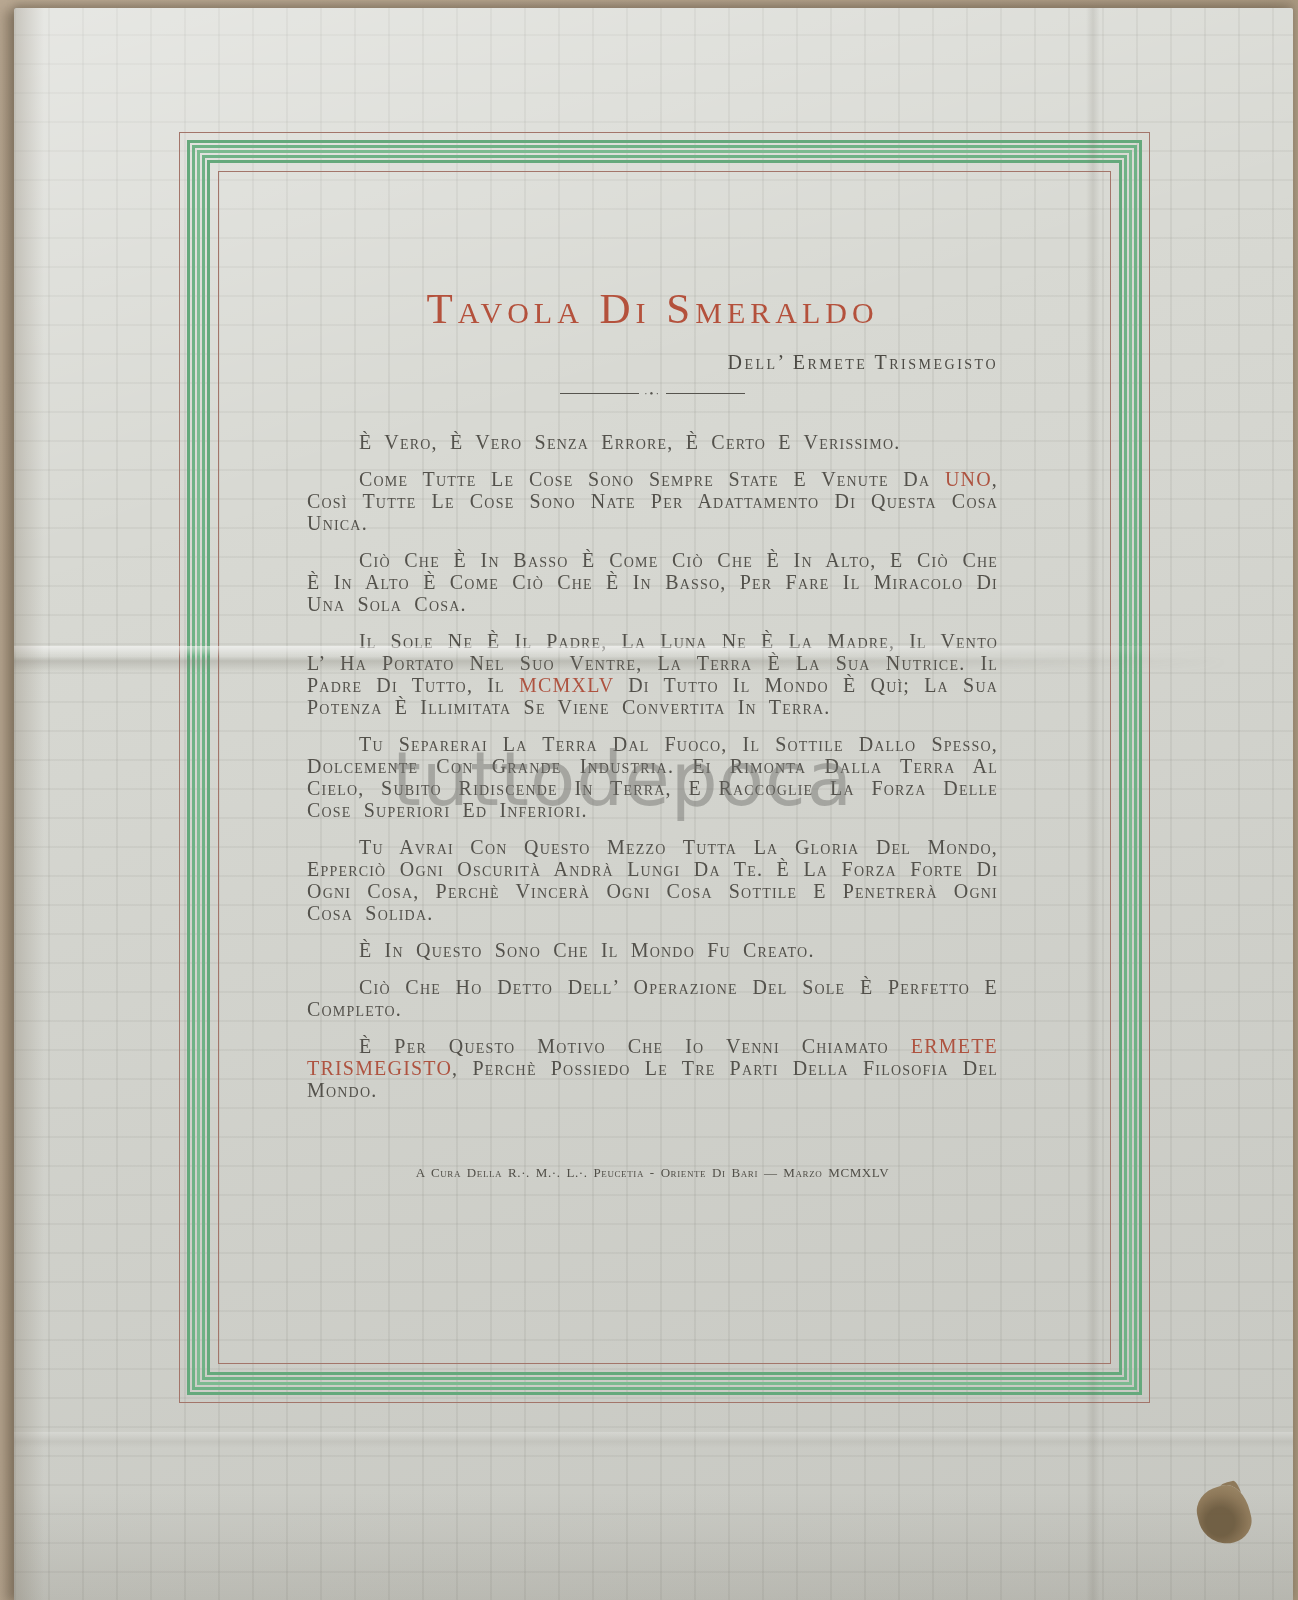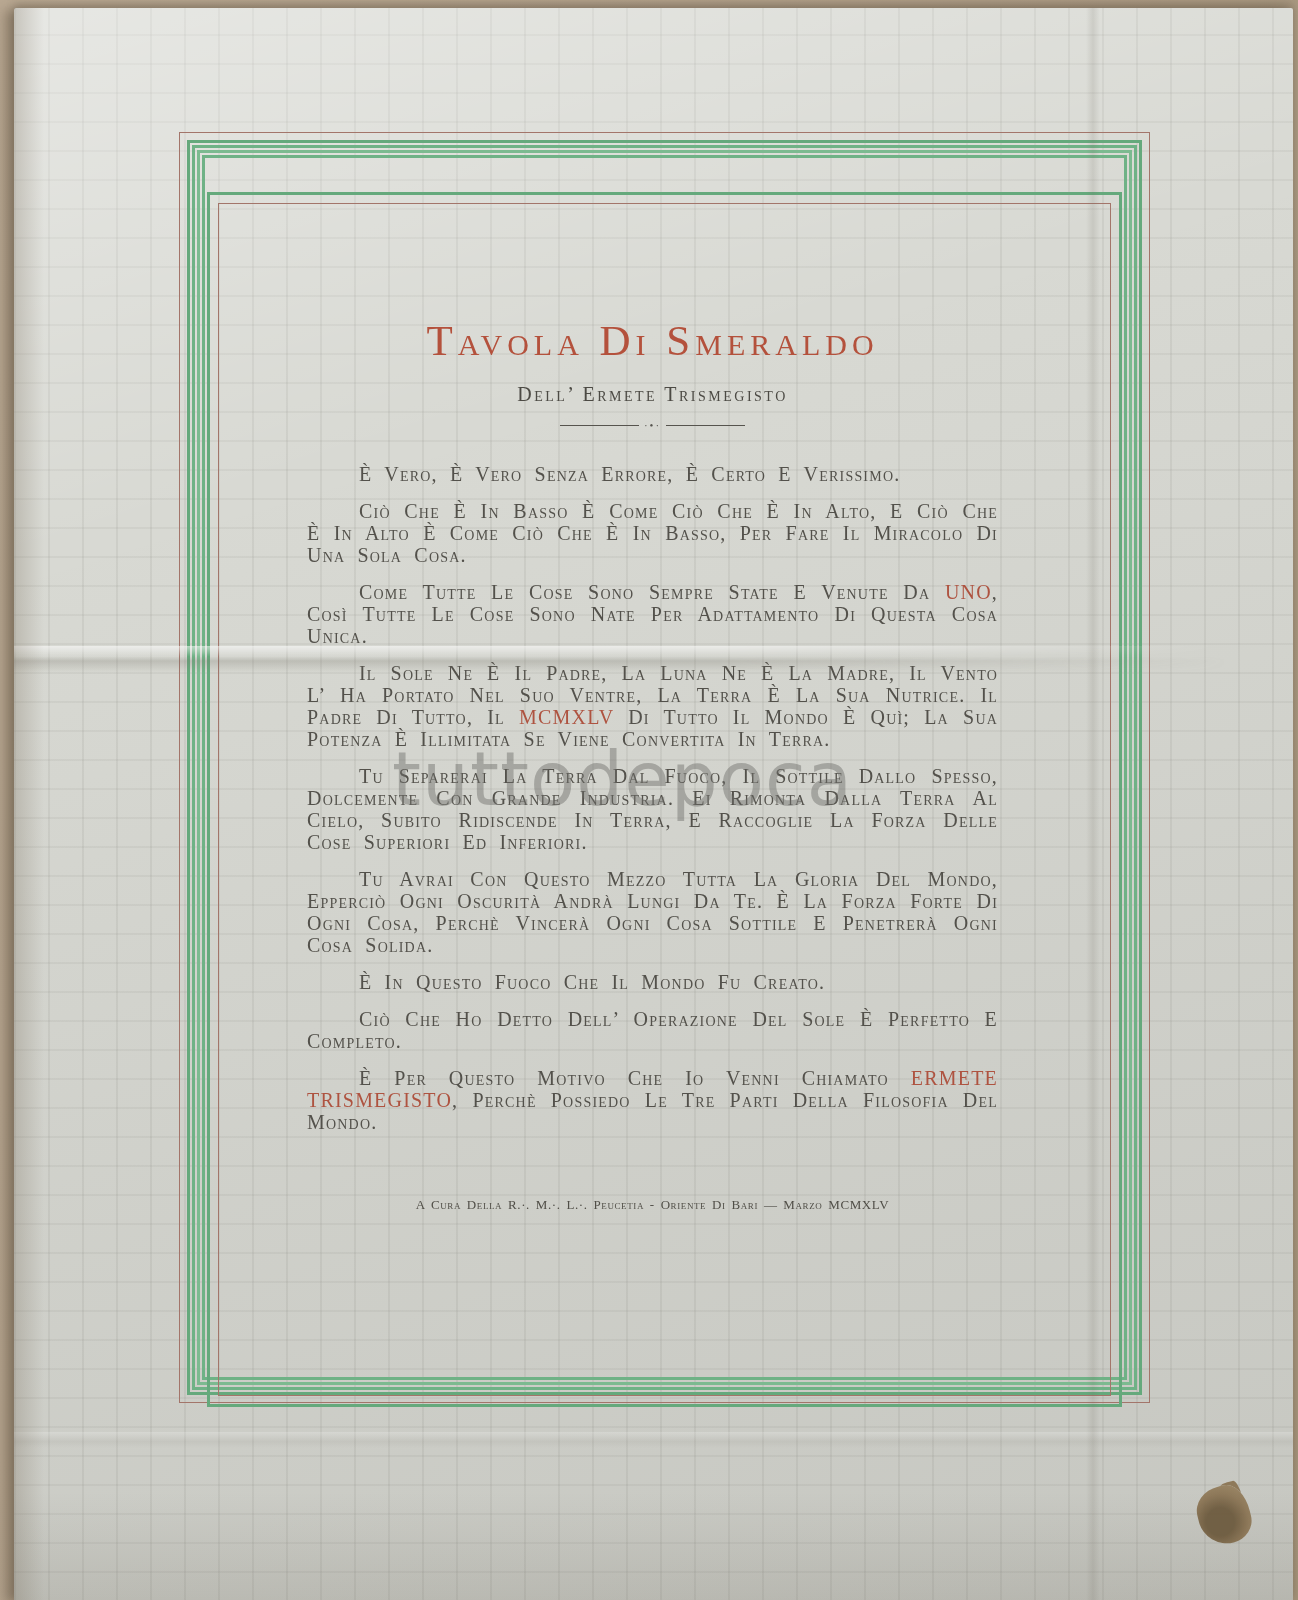--- a/index.html
+++ b/index.html
@@ -42,34 +42,34 @@
   }
   
   .frame-outer{
     position:absolute;left:165px;top:124px;width:971px;height:1271px;
     border:1px solid var(--frame_line_brown,#a3756a);
     padding:7px;box-sizing:border-box;
   }
   .stripe{box-sizing:border-box;height:100%;border:3px solid var(--frame_green,#6fb286);padding:2px;}
   .stripe.s1,.stripe.s5{border-color:#65a97c;}
   .stripe.s3{border-color:#7cba90;}
-  .stripe.s5{padding:8px;margin-top:32px;}
+  .stripe.s5{padding:8px;}
   .frame-inner{
     box-sizing:border-box;height:100%;position:relative;
     border:1px solid var(--frame_line_brown,#a3756a);
   }
   .content{position:absolute;inset:0;padding:112px 112px 0 88px;}
   
   .title{
     margin:0;text-align:center;font-weight:normal;
     font-size:43px;letter-spacing:5px;font-variant:small-caps;
     color:var(--title_red,#b4513c);
   }
   .subtitle{
-    margin:18px 0 0;text-align:center;font-weight:normal;
+    margin:18px 0 0;text-align:right;font-weight:normal;
     font-size:20px;letter-spacing:2.5px;font-variant:small-caps;
     color:#4c4a44;
   }
   .divider{width:185px;margin:14px auto 0;display:flex;align-items:center;gap:5px;color:#56544e;}
   .divider .dline{flex:1;height:1.5px;background:#56544e;}
   .divider .orn{font-size:11px;letter-spacing:2px;line-height:1;}
   .paras{margin-top:32px;}
   .para{
     margin:0 0 15px;text-align:justify;text-indent:52px;
     font-size:20px;line-height:22px;font-variant:small-caps;
@@ -116,26 +116,26 @@
                   <h2 class="subtitle">Dell’ Ermete Trismegisto</h2>
 
                   <div class="divider">
                     <span class="dline"></span>
                     <span class="orn">·•·</span>
                     <span class="dline"></span>
                   </div>
 
                   <div class="paras">
                       <p class="para"><span>È Vero, È Vero Senza Errore, È Certo E Verissimo.</span></p>
+                      <p class="para"><span>Come Tutte Le Cose Sono Sempre State E Venute Da </span><span class="red-word">UNO</span><span>, Così Tutte Le Cose Sono Nate Per Adattamento Di Questa Cosa Unica.</span></p>
                       <p class="para"><span>Ciò Che È In Basso È Come Ciò Che È In Alto, E Ciò Che È In Alto È Come Ciò Che È In Basso, Per Fare Il Miracolo Di Una Sola Cosa.</span></p>
-                      <p class="para"><span>Come Tutte Le Cose Sono Sempre State E Venute Da </span><span class="red-word">UNO</span><span>, Così Tutte Le Cose Sono Nate Per Adattamento Di Questa Cosa Unica.</span></p>
                       <p class="para"><span>Il Sole Ne È Il Padre, La Luna Ne È La Madre, Il Vento L’ Ha Portato Nel Suo Ventre, La Terra È La Sua Nutrice. Il Padre Di Tutto, Il </span><span class="red-word">MCMXLV</span><span> Di Tutto Il Mondo È Quì; La Sua Potenza È Illimitata Se Viene Convertita In Terra.</span></p>
                       <p class="para"><span>Tu Separerai La Terra Dal Fuoco, Il Sottile Dallo Spesso, Dolcemente Con Grande Industria. Ei Rimonta Dalla Terra Al Cielo, Subito Ridiscende In Terra, E Raccoglie La Forza Delle Cose Superiori Ed Inferiori.</span></p>
                       <p class="para"><span>Tu Avrai Con Questo Mezzo Tutta La Gloria Del Mondo, Epperciò Ogni Oscurità Andrà Lungi Da Te. È La Forza Forte Di Ogni Cosa, Perchè Vincerà Ogni Cosa Sottile E Penetrerà Ogni Cosa Solida.</span></p>
-                      <p class="para"><span>È In Questo Fuoco Che Il Mondo Fu Creato.</span></p>
+                      <p class="para"><span>È In Questo Sono Che Il Mondo Fu Creato.</span></p>
                       <p class="para"><span>Ciò Che Ho Detto Dell’ Operazione Del Sole È Perfetto E Completo.</span></p>
                       <p class="para"><span>È Per Questo Motivo Che Io Venni Chiamato </span><span class="red-word">ERMETE TRISMEGISTO</span><span>, Perchè Possiedo Le Tre Parti Della Filosofia Del Mondo.</span></p>
                     </div>
 
                   <div class="colophon">A Cura Della R.·. M.·. L.·. Peucetia - Oriente Di Bari — Marzo MCMXLV</div>
 
                 </div>
               </div>
             </div>
           </div>

